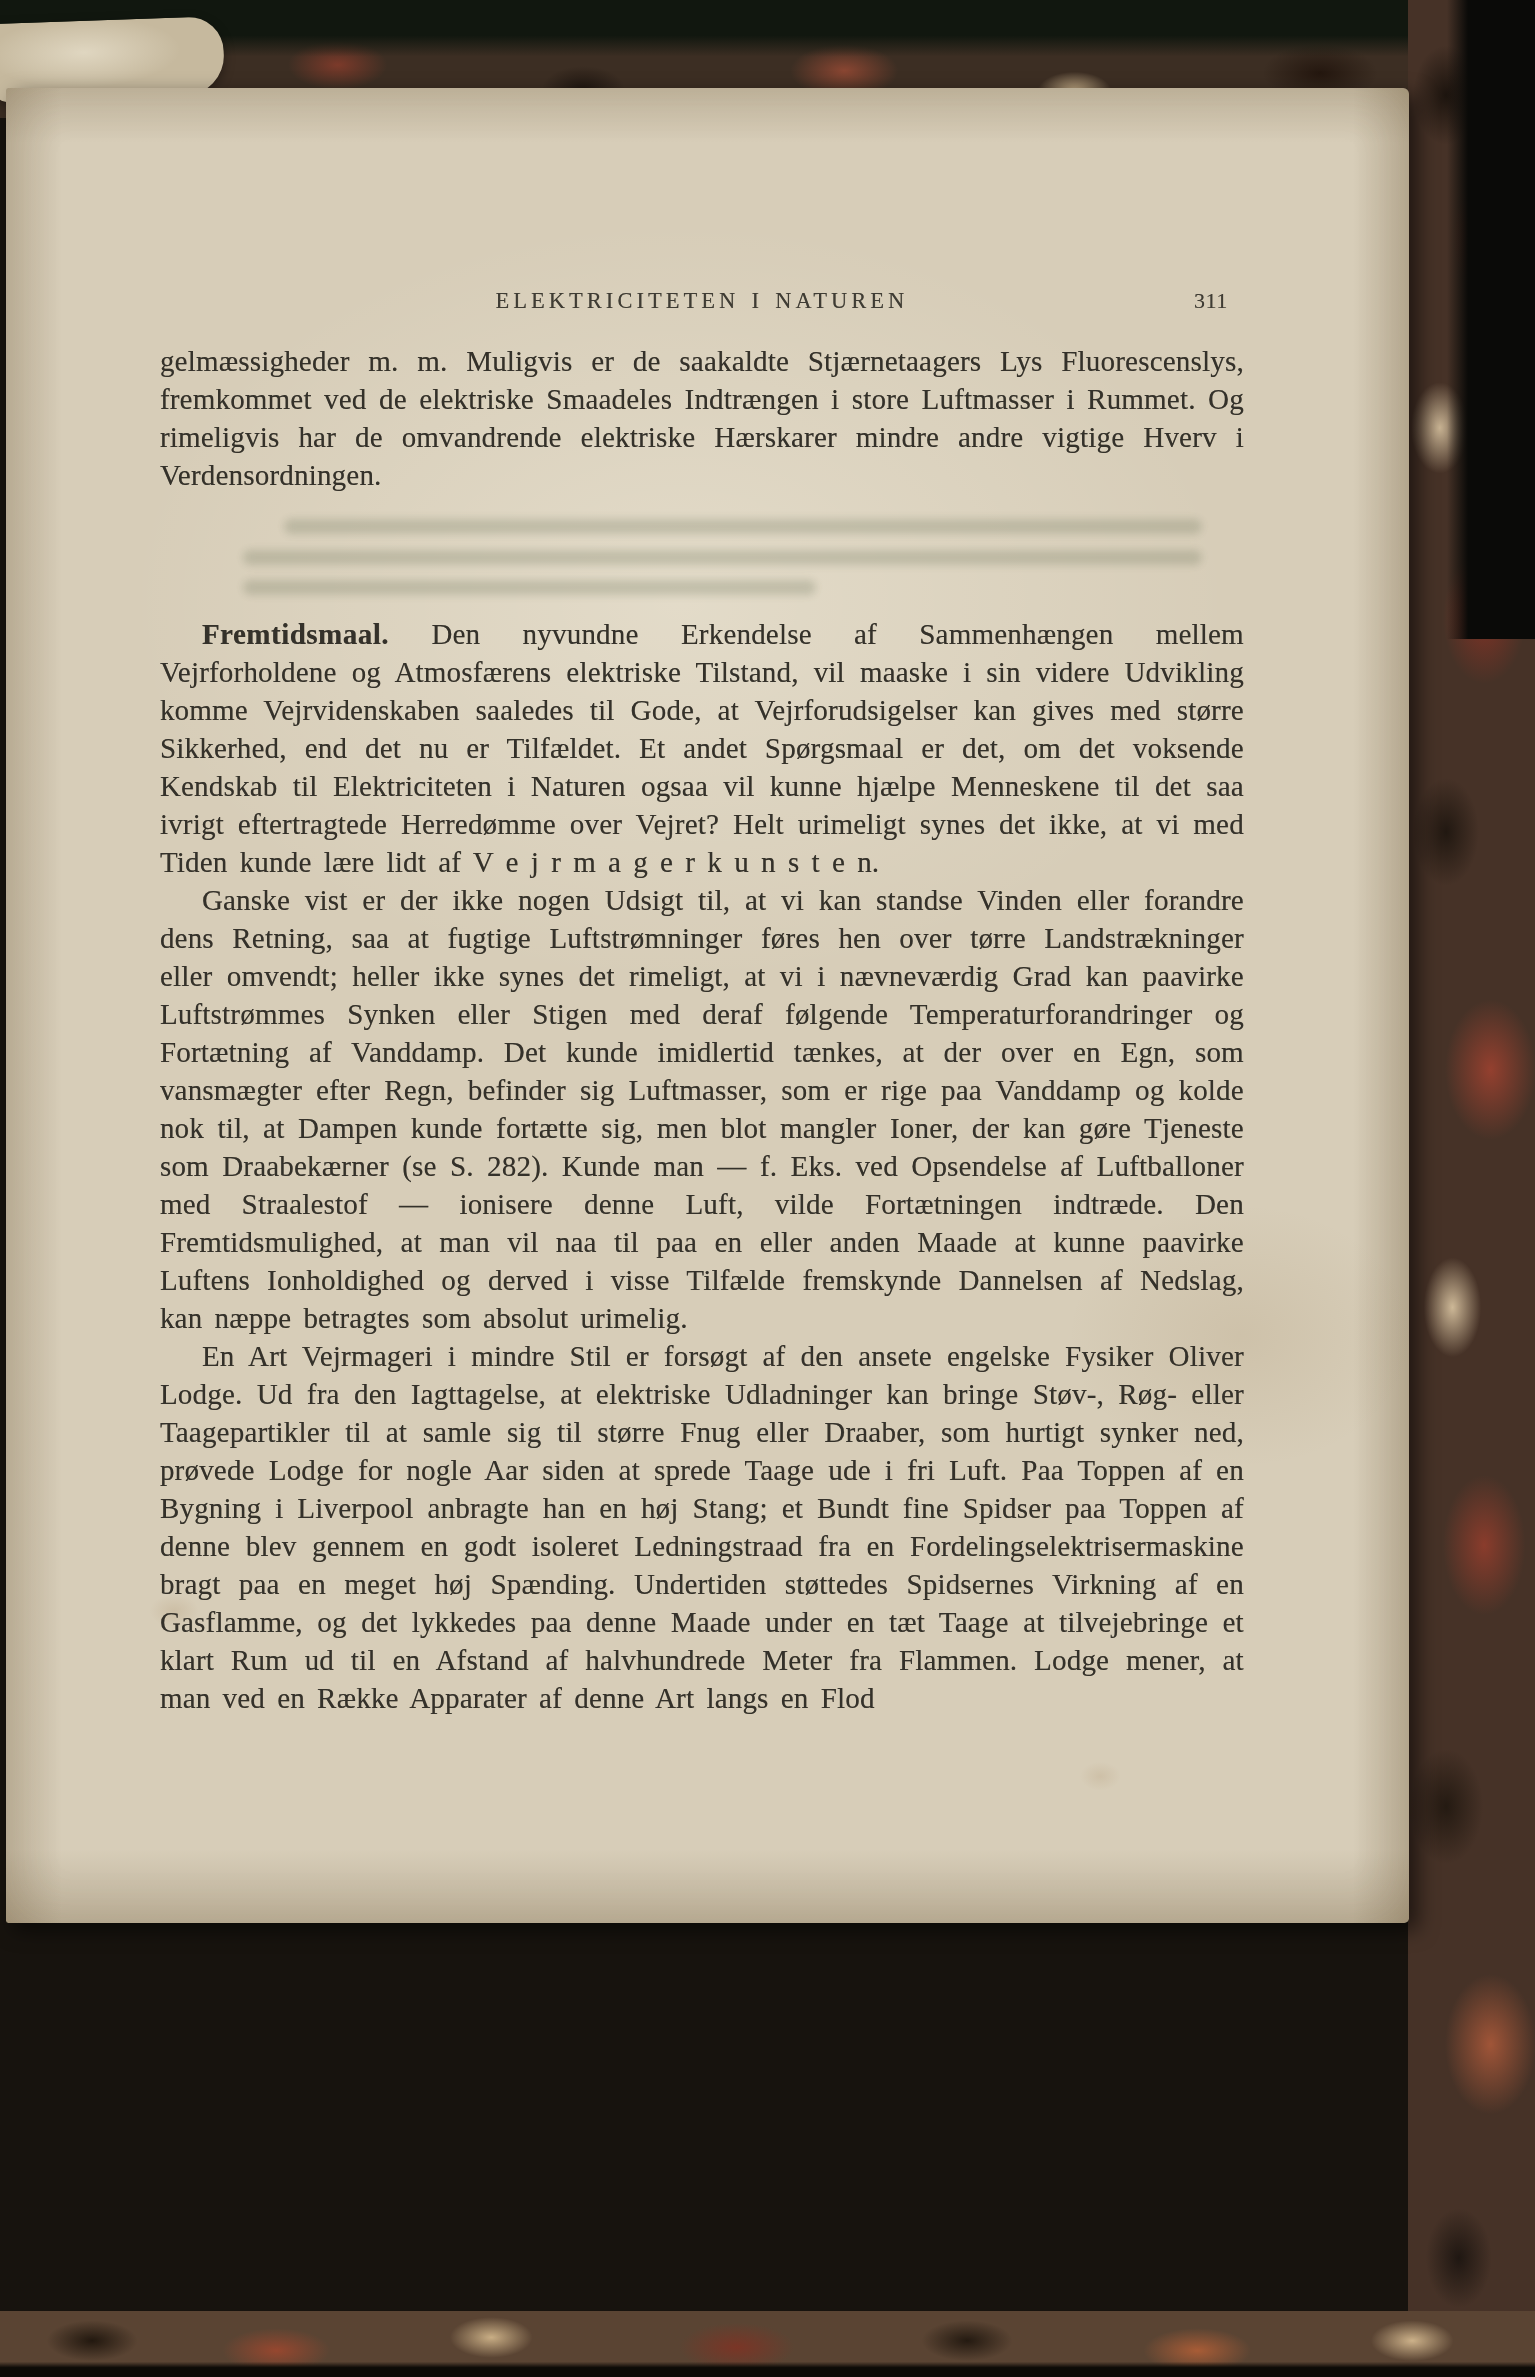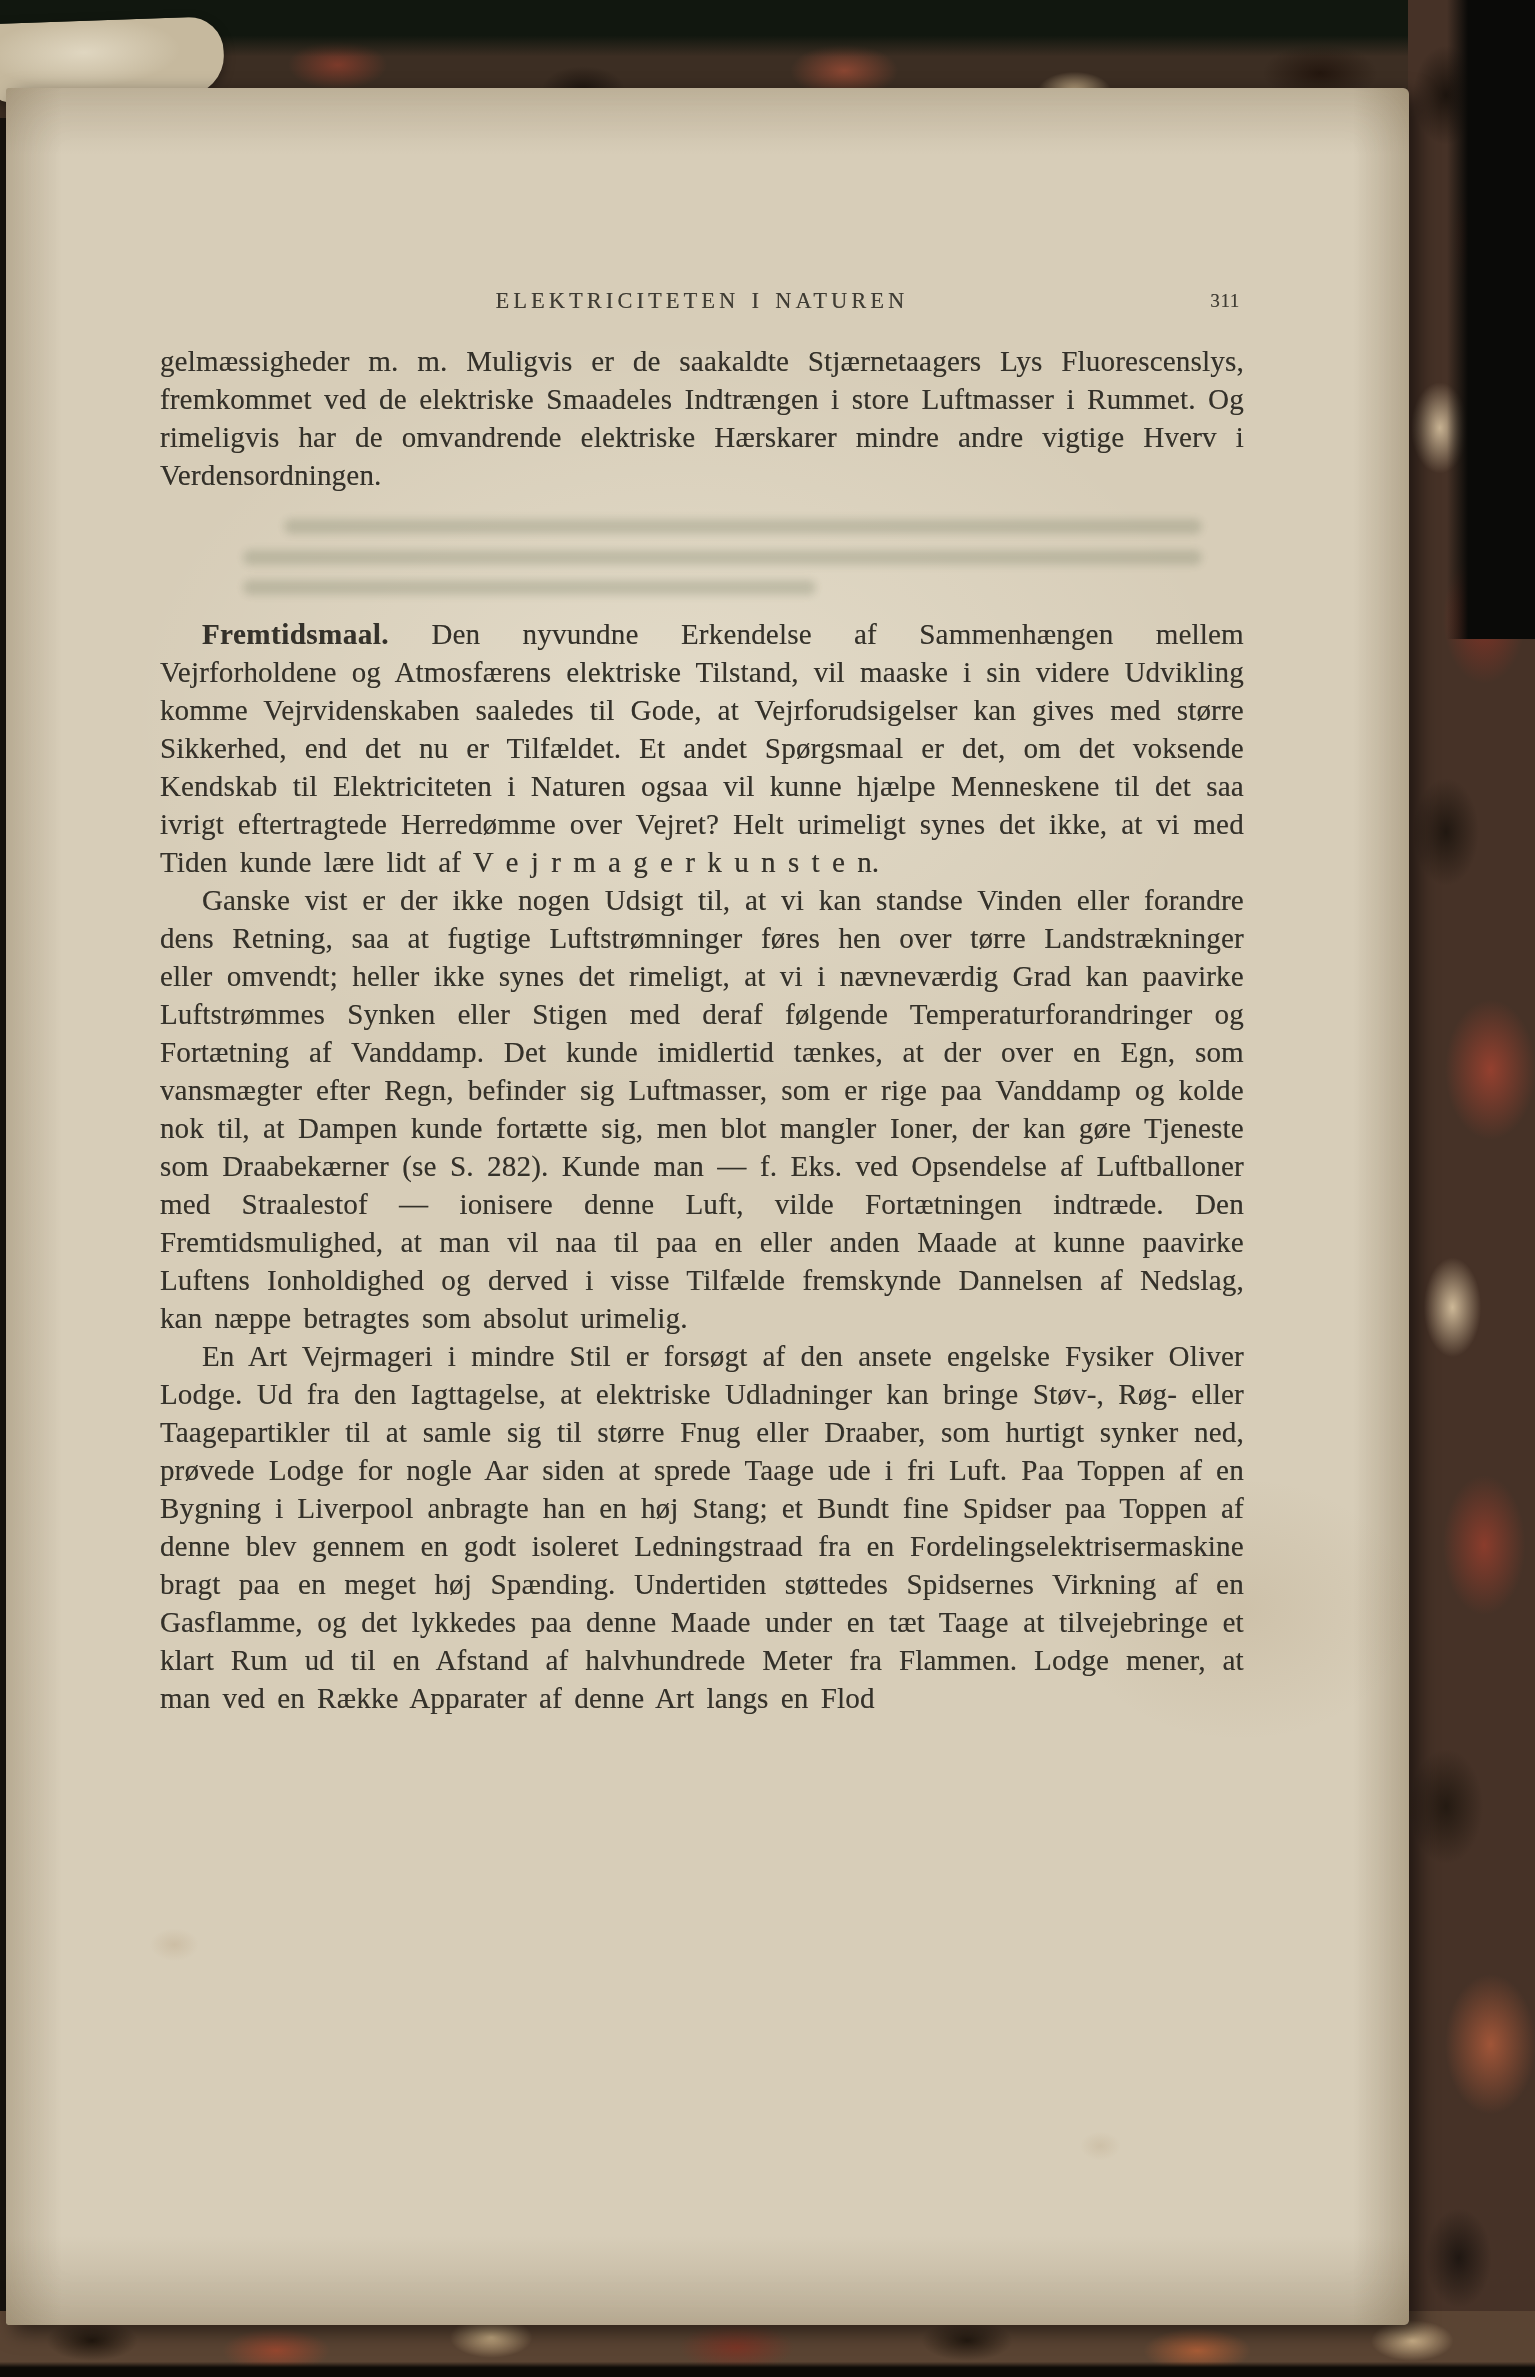--- a/index.html
+++ b/index.html
@@ -61,21 +61,21 @@
     position:absolute; left:-8.8px; top:20px; width:233px; height:79px;
     background:#c6b99e;
     background-image:radial-gradient(129px 47px at 40% 40%,rgba(255,250,235,.45),rgba(0,0,0,0) 75%);
     border-radius:10.6px 35px 41px 17.7px;
     transform:rotate(-2deg);
     box-shadow:0 3.5px 10.6px rgba(0,0,0,.35);
   }
 
   
   .page {
-    position:absolute; left:5.9px; top:88px; width:1403px; height:2237px;
+    position:absolute; left:5.9px; top:88px; width:1403px; height:1835px;
     border-radius:2.4px 5.9px 4.7px 2.4px;
     background-color:#d7cdb8;
     background-image:
       radial-gradient(765px 530px at 48% 28%,rgba(255,252,240,.30),rgba(0,0,0,0) 72%),
       radial-gradient(247px 188px at 88% 68%,rgba(125,92,44,.10),rgba(0,0,0,0) 70%),
       radial-gradient(35px 23.5px at 12% 83%,rgba(140,100,50,.14),rgba(0,0,0,0) 70%),
       radial-gradient(29px 20.6px at 78% 92%,rgba(140,100,50,.12),rgba(0,0,0,0) 70%),
       linear-gradient(90deg,rgba(90,70,40,.20) 0%,rgba(0,0,0,0) 4%,rgba(0,0,0,0) 96%,rgba(90,70,40,.24) 100%),
       linear-gradient(180deg,rgba(90,70,40,.16) 0%,rgba(0,0,0,0) 3%,rgba(0,0,0,0) 96%,rgba(90,70,40,.22) 100%);
     box-shadow:8.2px 7px 20px rgba(0,0,0,.55), inset 0 0 53px rgba(110,85,45,.16);
@@ -90,22 +90,22 @@
     letter-spacing:0.2px;
     text-shadow:0.2px 0.2px 0.4px rgba(40,35,25,.45);
   }
   .header-row {
     position:relative; text-align:center;
     font-size:22.4px; line-height:26px; letter-spacing:4.1px;
     color:#3f3c34; margin-bottom:28px;
     word-spacing:2.4px;
   }
   .page-number {
-    position:absolute; right:4px; top:0;
-    font-size:19px; letter-spacing:0.6px; word-spacing:0;
+    position:absolute; right:16px; top:0;
+    font-size:22px; letter-spacing:0.6px; word-spacing:0;
   }
   .para { margin:0; }
   .indent { text-indent:42px;font-family:Liberation Serif, serif; }
   .section-start { margin-top:5.9px; }
   .lead { font-weight:bold; letter-spacing:0.5px; }
 
   
   .ghost { margin:25px 0 20px 41px; opacity:.85; }
   .ghost-line {
     height:15.3px; border-radius:7.7px; margin-bottom:15.3px;

